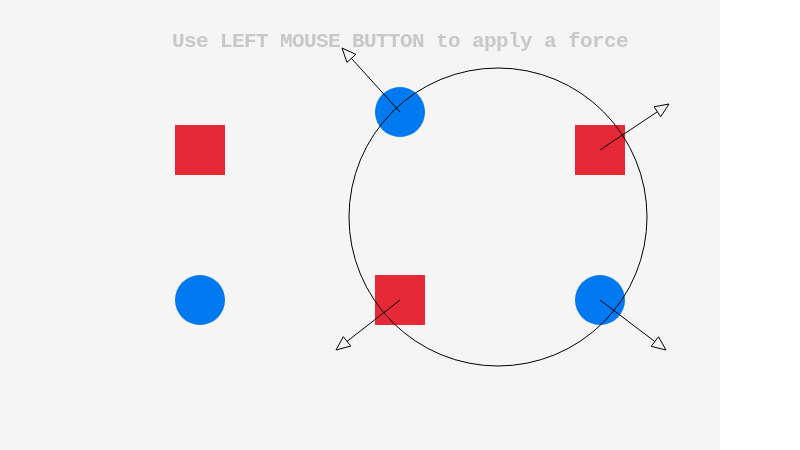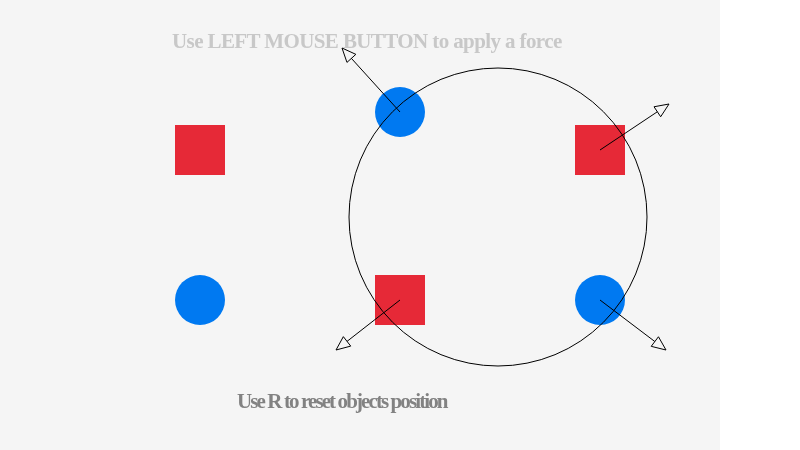--- a/index.html
+++ b/index.html
@@ -1,21 +1,21 @@
 <!DOCTYPE html>
 <html><head>
 <meta charset="utf-8">
 <style>
   html, body { margin: 0; padding: 0; }
   .stage {
     position: relative;
     width: 720px;
     height: 450px;
     overflow: hidden;
-    font-family: Liberation Serif, serif;
+    font-family: Liberation Mono, monospace;
   }
   .canvas-svg {
     position: absolute;
     left: 0; top: 0;
     width: 800px; height: 450px;
   }
   .instruction {
     position: absolute;
     font-size: 21px;
     font-weight: bold;
@@ -41,14 +41,13 @@
       <line x1="400" y1="112" x2="351.401271946344" y2="58.373817320103754" stroke="#000000" stroke-width="1"></line>
       <polygon points="342,48 355.84719365495994,54.344700771670595 346.9553502377281,62.40293386853691" fill="none" stroke="#000000" stroke-width="1"></polygon>
       <line x1="600" y1="150" x2="657.3512958792702" y2="111.7658027471532" stroke="#000000" stroke-width="1"></line>
       <polygon points="669,104 660.6794970566216,116.75810451318027 654.0230947019188,106.77350098112613" fill="none" stroke="#000000" stroke-width="1"></polygon>
       <line x1="400" y1="300" x2="347.0323412321439" y2="341.3809834123876" stroke="#000000" stroke-width="1"></line>
       <polygon points="336,350 343.33847698031,336.6528371700402 350.72620548397776,346.109129654735" fill="none" stroke="#000000" stroke-width="1"></polygon>
       <line x1="600" y1="300" x2="654.8407099258438" y2="341.54599236806354" stroke="#000000" stroke-width="1"></line>
       <polygon points="666,350 651.2175637978711,346.3285452569876 658.4638560538166,336.7634394791395" fill="none" stroke="#000000" stroke-width="1"></polygon>
     </svg>
   <div class="instruction top" style="left: 172px; top: 31px; color: rgb(200, 200, 200);">Use LEFT MOUSE BUTTON to apply a force</div>
-  <div class="instruction bottom" style="left: 237px; top: 391px; color: rgb(130, 130, 130);">Use R to reset objects position</div>
 </div>
 
 </body></html>

